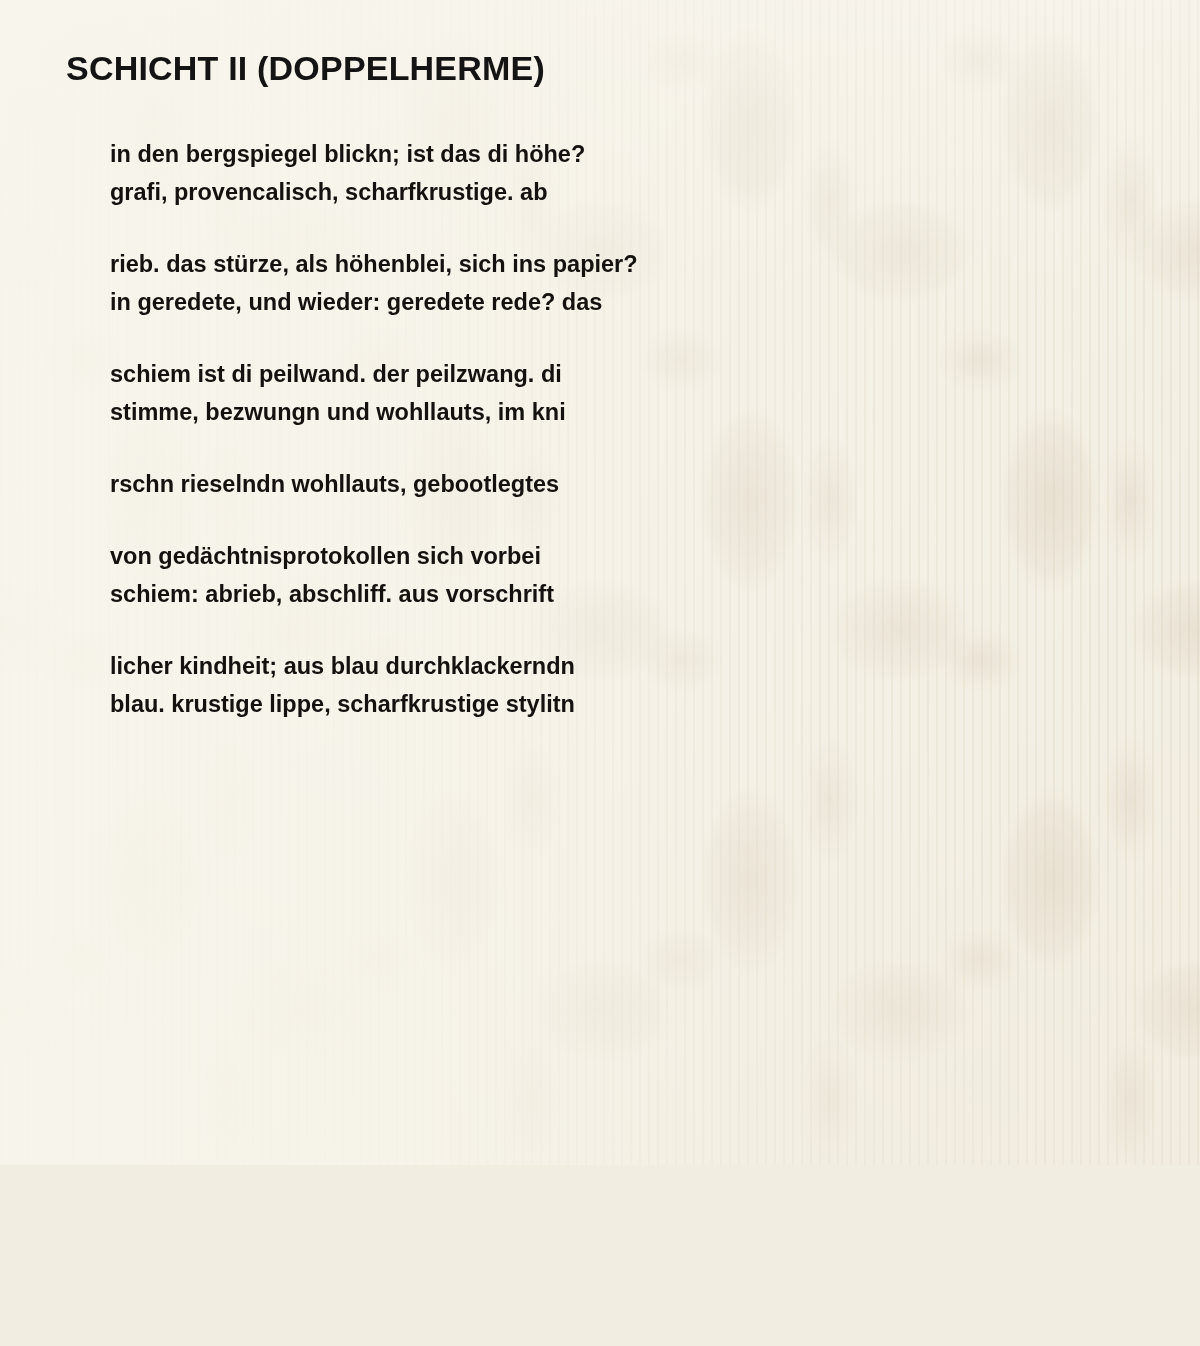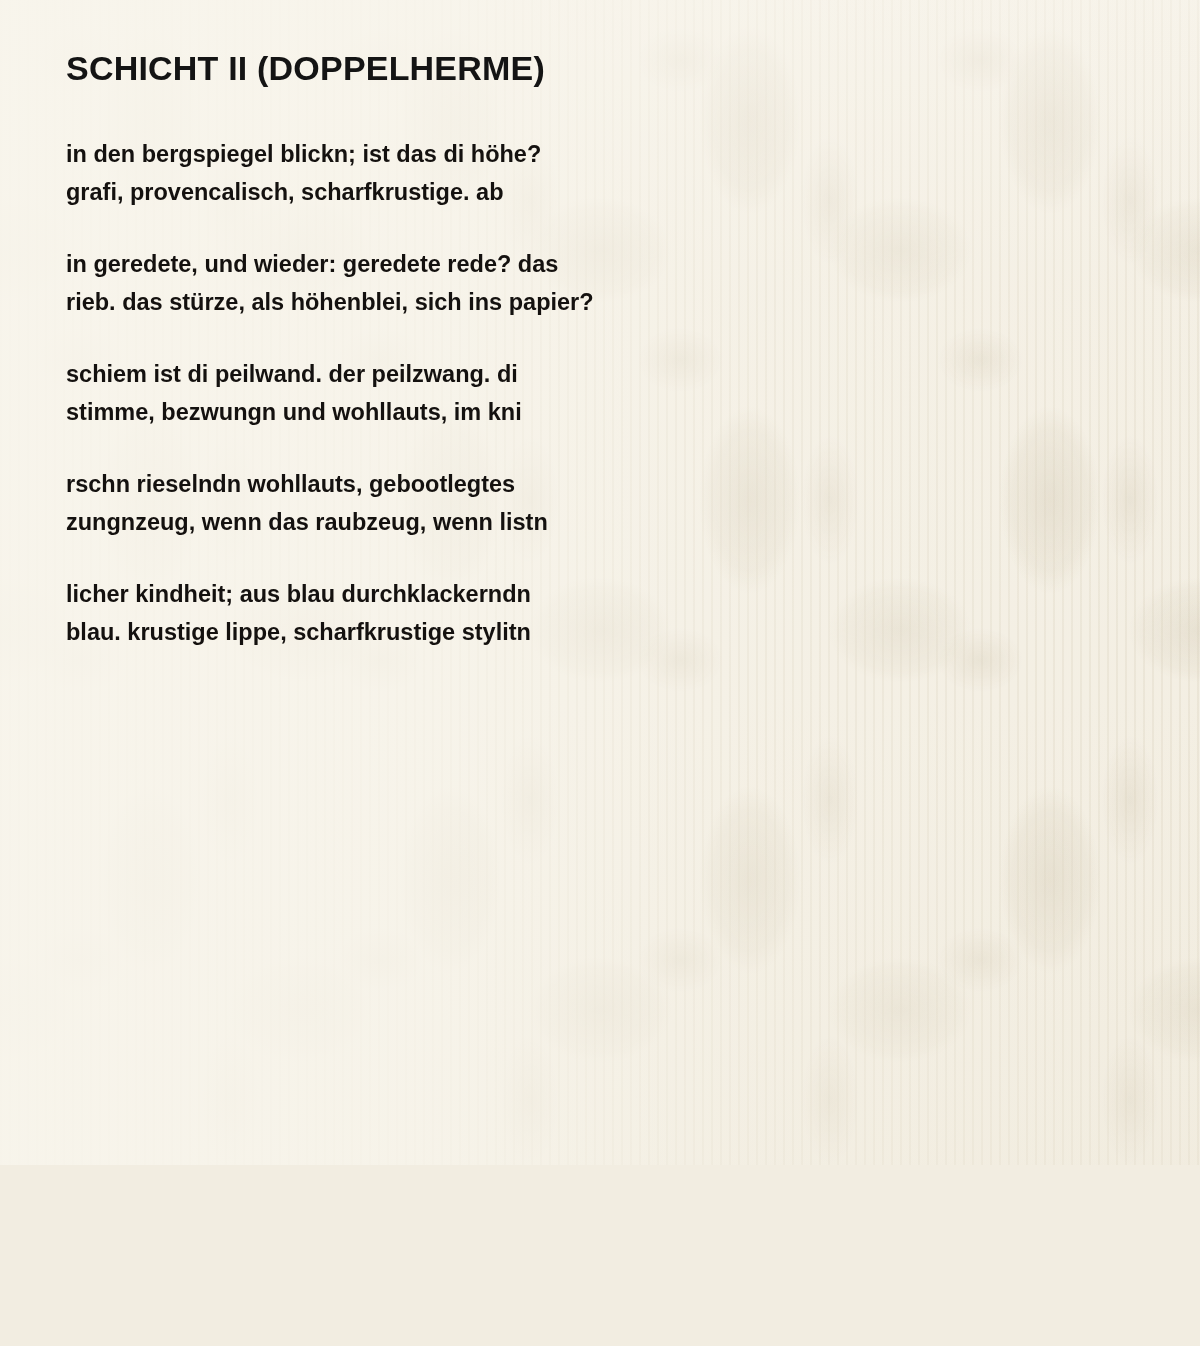--- a/index.html
+++ b/index.html
@@ -88,20 +88,21 @@
     color: #141414;
     letter-spacing: 0.2px;
     margin: 0 0 46px 0;
     line-height: 1.2;
   }
   .stanzas {
     margin: 0;
   }
   .stanza {
     margin-bottom: 34px;
+    margin-left: 44px;
   }
   .line {
     font-size: 23.5px;
     font-weight: bold;
     color: #14110f;
     line-height: 1.62;
     white-space: pre-wrap;
   }
   .author {
     position: absolute;
@@ -125,34 +126,37 @@
   <div class="content">
     <h1 class="poem-title">SCHICHT II (DOPPELHERME)</h1>
     <div class="stanzas">
 
       <div class="stanza">
         <div class="line">in den bergspiegel blickn; ist das di höhe?</div>
         <div class="line">grafi, provencalisch, scharfkrustige. ab</div>
       </div>
 
       <div class="stanza">
+        <div class="line">rieb. das stürze, als höhenblei, sich ins papier?</div>
         <div class="line">in geredete, und wieder: geredete rede? das</div>
-        <div class="line">rieb. das stürze, als höhenblei, sich ins papier?</div>
       </div>
 
       <div class="stanza">
         <div class="line">schiem ist di peilwand. der peilzwang. di</div>
         <div class="line">stimme, bezwungn und wohllauts, im kni</div>
       </div>
 
       <div class="stanza">
         <div class="line">rschn rieselndn wohllauts, gebootlegtes</div>
-        <div class="line">zungnzeug, wenn das raubzeug, wenn listn</div>
       </div>
 
+      <div class="stanza">
+        <div class="line">von gedächtnisprotokollen sich vorbei</div>
+        <div class="line">schiem: abrieb, abschliff. aus vorschrift</div>
+      </div>
 
       <div class="stanza">
         <div class="line">licher kindheit; aus blau durchklackerndn</div>
         <div class="line">blau. krustige lippe, scharfkrustige stylitn</div>
       </div>
 
 
     </div>
   </div>
 

